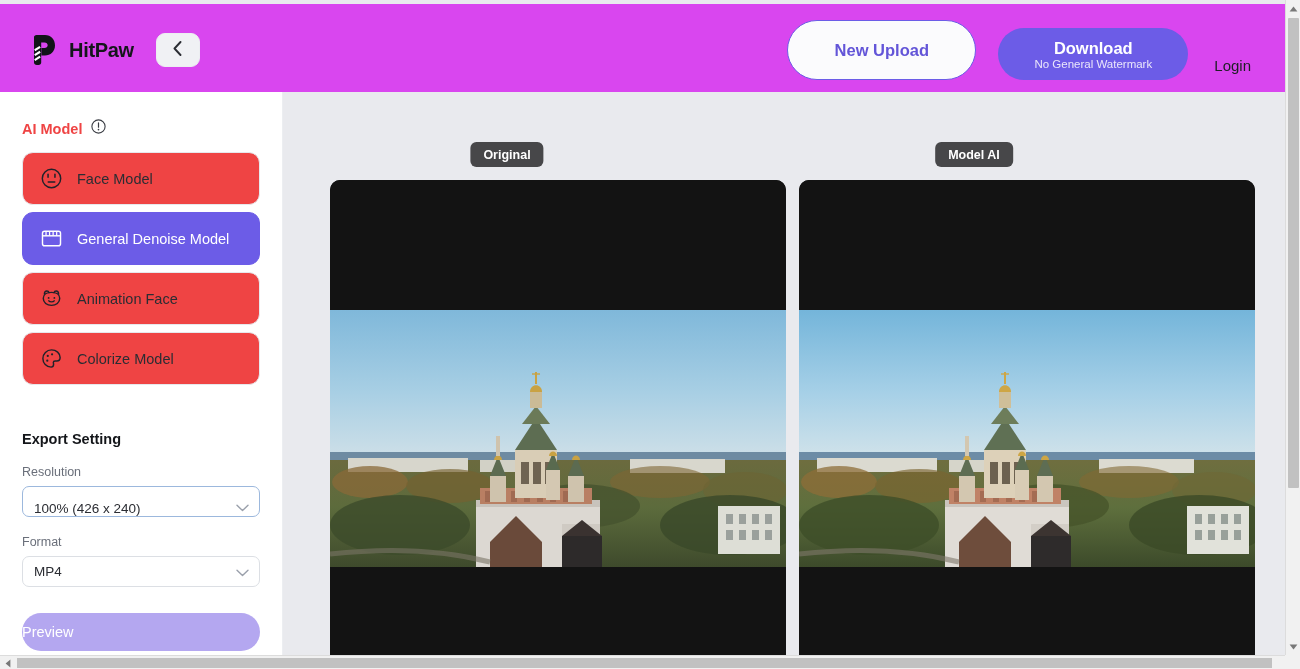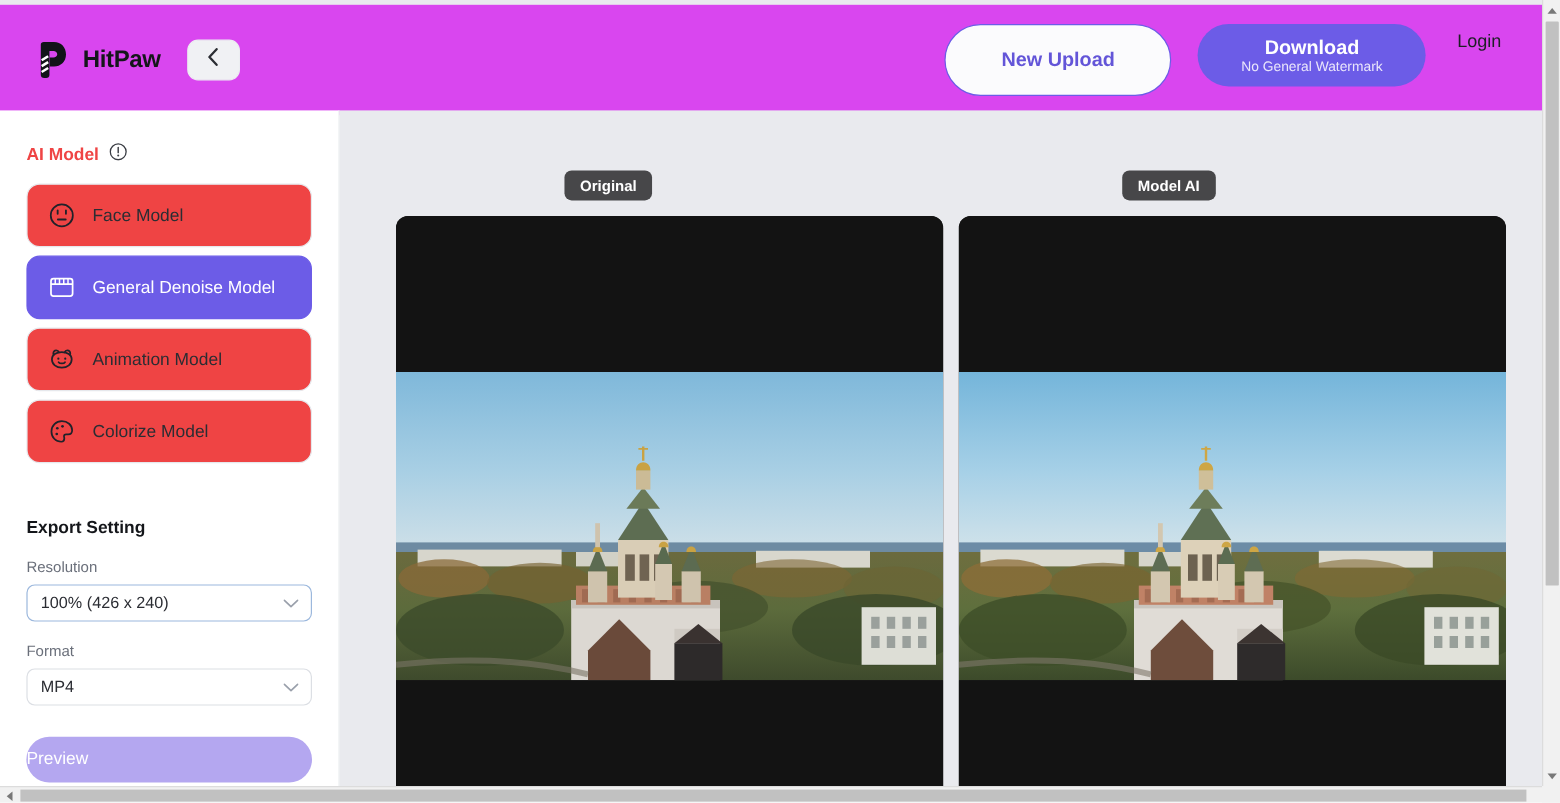--- a/index.html
+++ b/index.html
@@ -52,21 +52,21 @@
     margin-left: 22px;
     width: 44px; height: 34px;
     border-radius: 9px;
     background: #f0f1f4;
     display: flex; align-items: center; justify-content: center;
     cursor: pointer;
     border: 1px solid #eceef1;
   }
   .header-right {
     margin-left: auto;
-    display: flex; align-items: flex-start;
+    display: flex; align-items: flex-end;
     gap: 22px;
     margin-right: 30px;
   }
   .btn-new-upload {
     width: 189px; height: 60px;
     border-radius: 32px;
     border: 1.6px solid #6c5ce7;
     background: #fbfbfd;
     color: #6355d8;
     font-size: 16.5px;
@@ -140,21 +140,21 @@
   .field-label { font-size: 12.5px; color: #6a6f7a; margin-top: 18px; margin-bottom: 7px; }
   .select-box {
     height: 31px;
     border-radius: 7px;
     border: 1px solid #dcdfe4;
     background: #ffffff;
     display: flex; align-items: center;
     padding: 0 10px 0 11px;
     cursor: pointer;
   }
-  .select-box.focused { border-color: #9cb8dd; }
+  .select-box.focused { border-color: #9cb8dd; align-items: flex-end; }
   .select-value { font-size: 13.5px; color: #2b2d33; }
   .chev { margin-left: auto; display:block; }
 
   .preview-btn {
     margin-top: 26px;
     height: 38px;
     border-radius: 20px;
     background: #b4a7f0;
     color: #ffffff;
     font-size: 14.5px;
@@ -344,21 +344,21 @@
             <svg viewBox="0 0 24 24" width="23" height="23">
               <path d="M4.6 7.4 C4.6 5.4 5.8 4.2 7.2 4.2 C8.4 4.2 9.2 5 9.5 5.9
                        M19.4 7.4 C19.4 5.4 18.2 4.2 16.8 4.2 C15.6 4.2 14.8 5 14.5 5.9" fill="none" stroke="#20222a" stroke-width="1.5" stroke-linecap="round"></path>
               <path d="M3.4 11.8 C3.4 7.9 7.2 5.6 12 5.6 C16.8 5.6 20.6 7.9 20.6 11.8
                        C20.6 16.2 16.8 19.2 12 19.2 C7.2 19.2 3.4 16.2 3.4 11.8 Z" fill="none" stroke="#20222a" stroke-width="1.5"></path>
               <circle cx="9" cy="11.4" r="0.95" fill="#20222a"></circle>
               <circle cx="15" cy="11.4" r="0.95" fill="#20222a"></circle>
               <path d="M9.2 14.4 C10.2 15.9 13.8 15.9 14.8 14.4" fill="none" stroke="#20222a" stroke-width="1.5" stroke-linecap="round"></path>
             </svg>
           </span>
-          <span class="model-label">Animation Model</span>
+          <span class="model-label">Animation Face</span>
         </div>
 
         <div class="model-item">
           <span class="model-icon">
             <svg viewBox="0 0 24 24" width="23" height="23">
               <path d="M12 3 C17 3 21 6.6 21 11 C21 13.4 19.4 14.6 17.6 14.6 L15.8 14.6
                        C14.6 14.6 13.9 15.4 13.9 16.3 C13.9 16.9 14.2 17.3 14.2 18
                        C14.2 19.6 13.2 21 11.6 21 C6.6 21 3 17 3 12 C3 7 7 3 12 3 Z" fill="none" stroke="#20222a" stroke-width="1.5" stroke-linejoin="round"></path>
               <circle cx="8.1" cy="9.3" r="1.15" fill="#20222a"></circle>
               <circle cx="12.6" cy="7.6" r="1.15" fill="#20222a"></circle>

